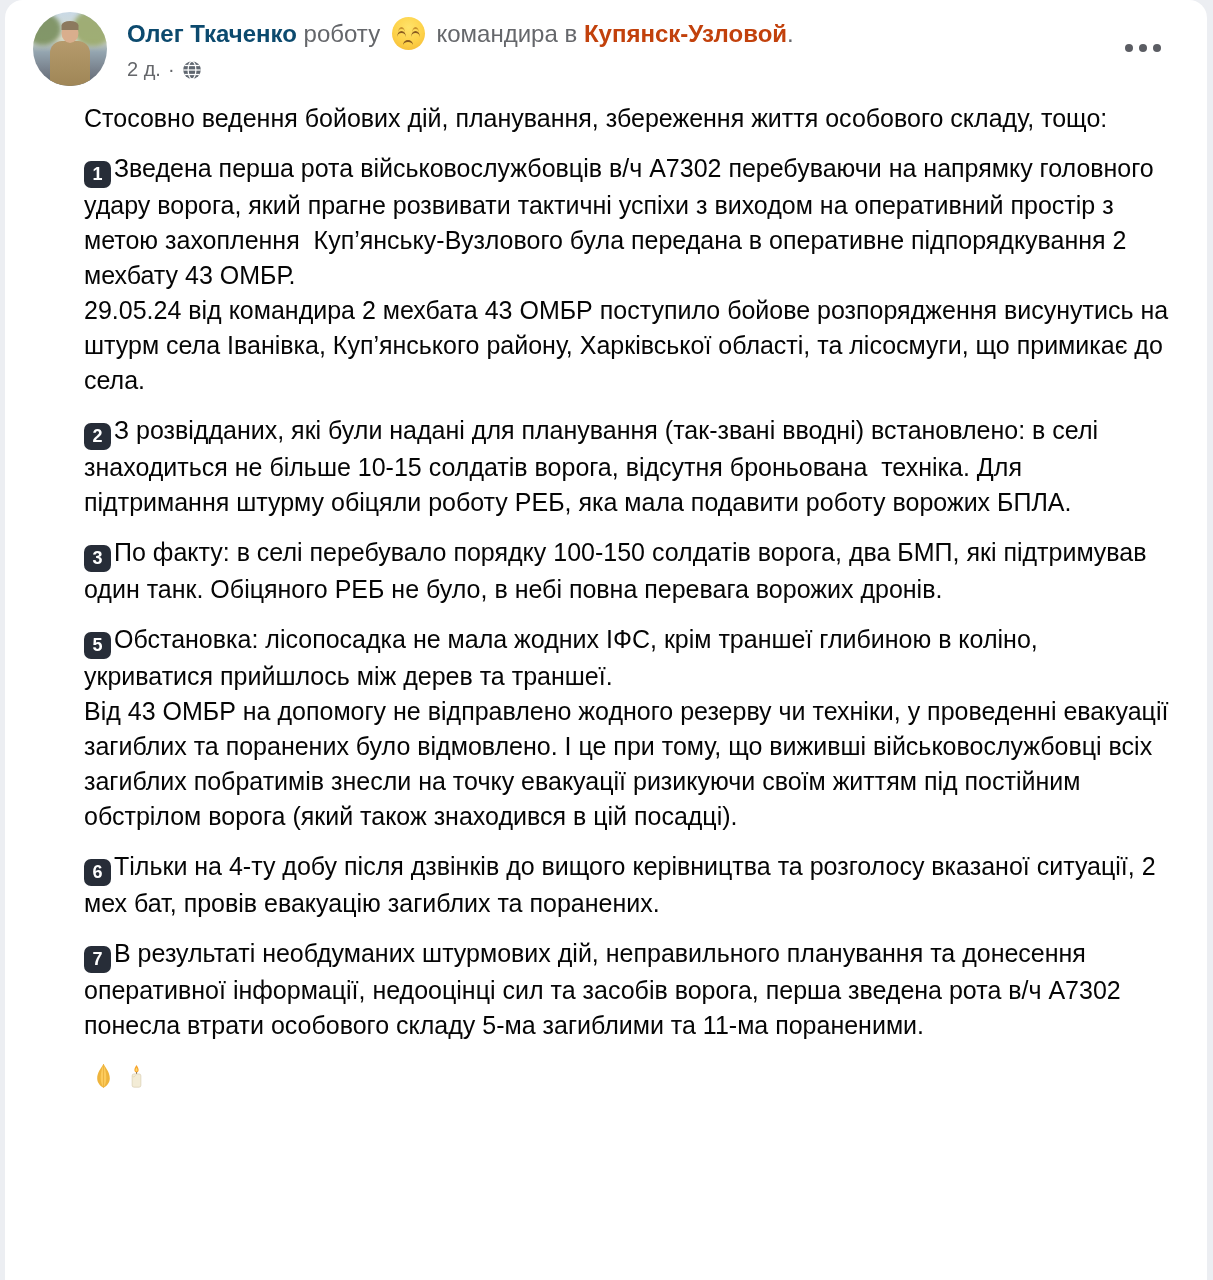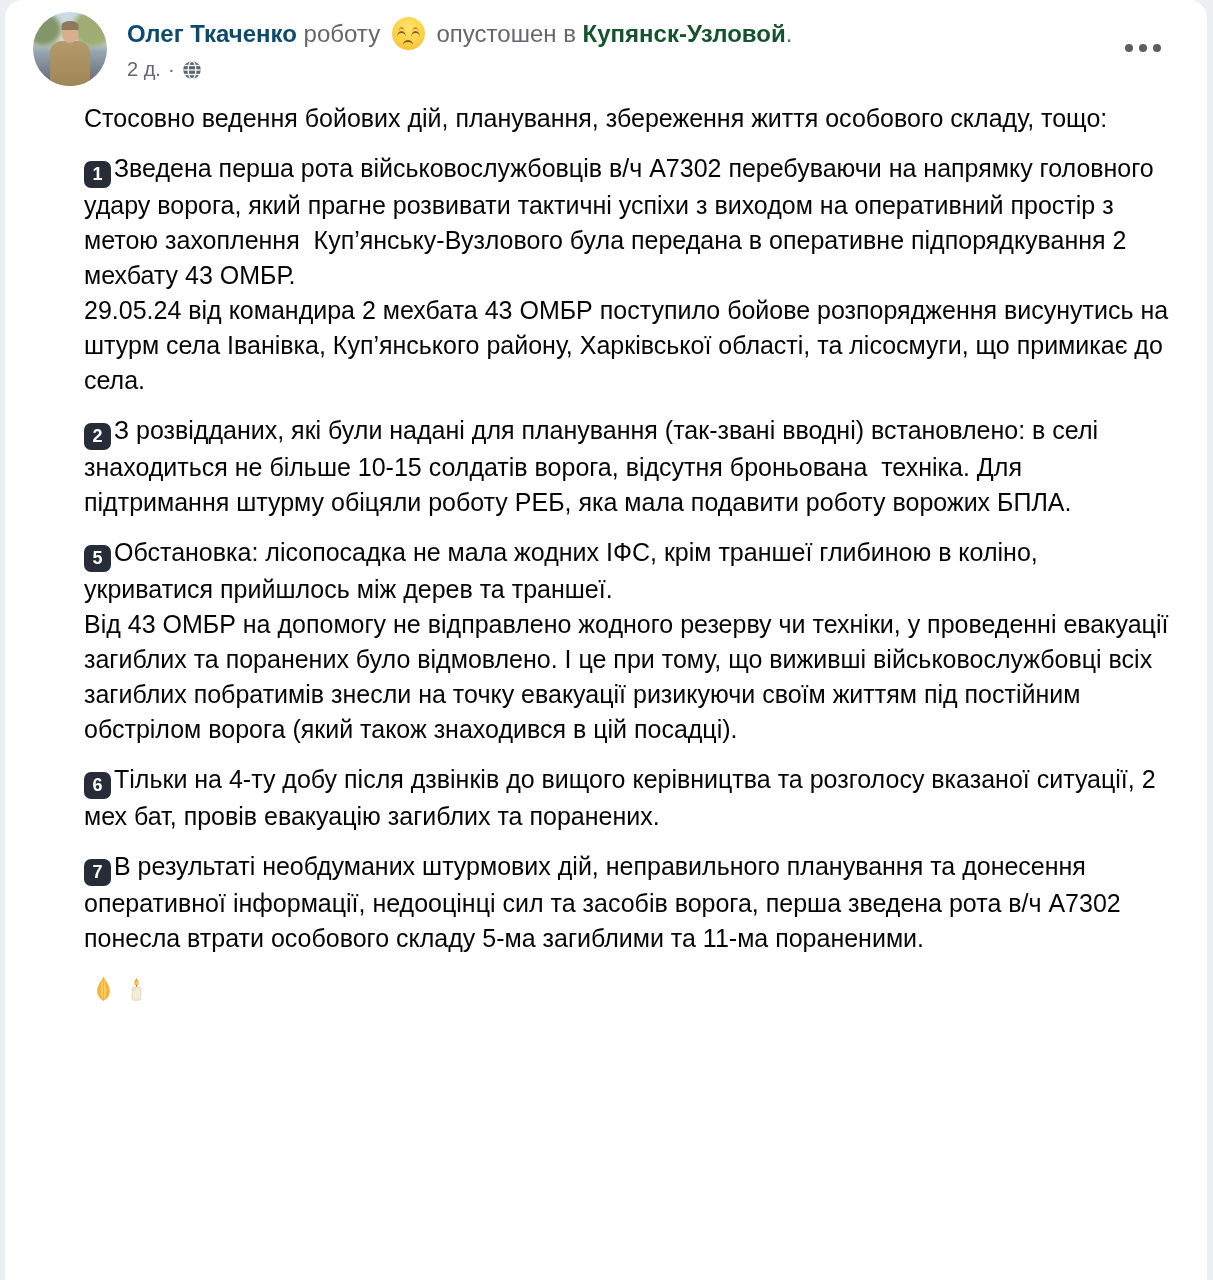--- a/index.html
+++ b/index.html
@@ -32,21 +32,21 @@
     width:17px; height:20px; border-radius:50%; background:#d9ae8d; z-index:2; }
   .av-hair { position:absolute; left:50%; top:9px; transform:translateX(-50%);
     width:17px; height:9px; border-radius:50% 50% 0 0; background:#8c795e; z-index:3; }
   .av-jacket { position:absolute; left:50%; top:29px; transform:translateX(-50%);
     width:40px; height:46px; border-radius:12px 12px 0 0;
     background:linear-gradient(180deg,#b59a6c,#9f8656); z-index:1; }
 
   .header-info { margin-left: 20px; padding-top: 5px; }
   .line1 { font-size: 24px; line-height: 34px; color: #65676b; }
   .author { font-weight: bold; color: #0c4a6e; cursor: pointer; }
-  .location { font-weight: bold; color: #14532d; cursor: pointer; }
+  .location { font-weight: bold; color: #c2410c; cursor: pointer; }
   .line2 { margin-top: 7px; font-size: 20px; color: #65676b;
     display: flex; align-items: center; gap: 7px; }
   .time { cursor: pointer; text-align: right; }
   .dot-sep { color:#65676b; }
 
   
   .emoji-pensive {
     display: inline-block; width: 33px; height: 33px; border-radius: 50%;
     background: radial-gradient(circle at 50% 32%, #ffe36a 0%, #fdd148 55%, #f3b634 100%);
     position: relative; vertical-align: -8px; margin: 0 5px;
@@ -92,21 +92,21 @@
       <i class="av-jacket"></i>
       <i class="av-head"></i>
       <i class="av-hair"></i>
     </div>
 
     <div class="header-info">
       <div class="line1">
         <span class="author">Олег Ткаченко</span>
         <span>роботу</span>
         <span class="emoji-pensive"><i class="eye l"></i><i class="eye r"></i><i class="mouth"></i></span>
-        <span>опустошен в</span>
+        <span>командира в</span>
         <span class="location">Купянск-Узловой</span><span>.</span>
       </div>
       <div class="line2">
         <span class="time">2 д.</span>
         <span class="dot-sep">·</span>
         <span style="display:inline-flex;">
           <svg width="20" height="20" viewBox="0 0 16 16">
             <circle cx="8" cy="8" r="7" fill="#606770"></circle>
             <g stroke="#ffffff" stroke-width="1" fill="none">
               <ellipse cx="8" cy="8" rx="3.1" ry="7"></ellipse>
@@ -128,20 +128,21 @@
 
   <div class="post-body">
 
     <p><span class="ptext">Стосовно ведення бойових дій, планування, збереження життя особового складу, тощо:</span></p>
 
     <p><span class="keycap">1</span><span class="ptext">Зведена перша рота військовослужбовців в/ч А7302 перебуваючи на напрямку головного удару ворога, який прагне розвивати тактичні успіхи з виходом на оперативний простір з метою захоплення  Куп’янську-Вузлового була передана в оперативне підпорядкування 2 мехбату 43 ОМБР.
 29.05.24 від командира 2 мехбата 43 ОМБР поступило бойове розпорядження висунутись на штурм села Іванівка, Куп’янського району, Харківської області, та лісосмуги, що примикає до села.</span></p>
 
     <p><span class="keycap">2</span><span class="ptext">З розвідданих, які були надані для планування (так-звані вводні) встановлено: в селі знаходиться не більше 10-15 солдатів ворога, відсутня броньована  техніка. Для підтримання штурму обіцяли роботу РЕБ, яка мала подавити роботу ворожих БПЛА.</span></p>
 
+    <p><span class="keycap">3</span><span class="ptext">По факту: в селі перебувало порядку 100-150 солдатів ворога, два БМП, які підтримував один танк. Обіцяного РЕБ не було, в небі повна перевага ворожих дронів.</span></p>
 
 
     <p><span class="keycap">5</span><span class="ptext">Обстановка: лісопосадка не мала жодних ІФС, крім траншеї глибиною в коліно, укриватися прийшлось між дерев та траншеї.
 Від 43 ОМБР на допомогу не відправлено жодного резерву чи техніки, у проведенні евакуації загиблих та поранених було відмовлено. І це при тому, що виживші військовослужбовці всіх загиблих побратимів знесли на точку евакуації ризикуючи своїм життям під постійним обстрілом ворога (який також знаходився в цій посадці).</span></p>
 
     <p><span class="keycap">6</span><span class="ptext">Тільки на 4-ту добу після дзвінків до вищого керівництва та розголосу вказаної ситуації, 2 мех бат, провів евакуацію загиблих та поранених.</span></p>
 
     <p><span class="keycap">7</span><span class="ptext">В результаті необдуманих штурмових дій, неправильного планування та донесення оперативної інформації, недооцінці сил та засобів ворога, перша зведена рота в/ч А7302 понесла втрати особового складу 5-ма загиблими та 11-ма пораненими.</span></p>
 
     <p><span class="outro-emoji"><svg viewBox="0 0 24 24" width="27" height="27">

